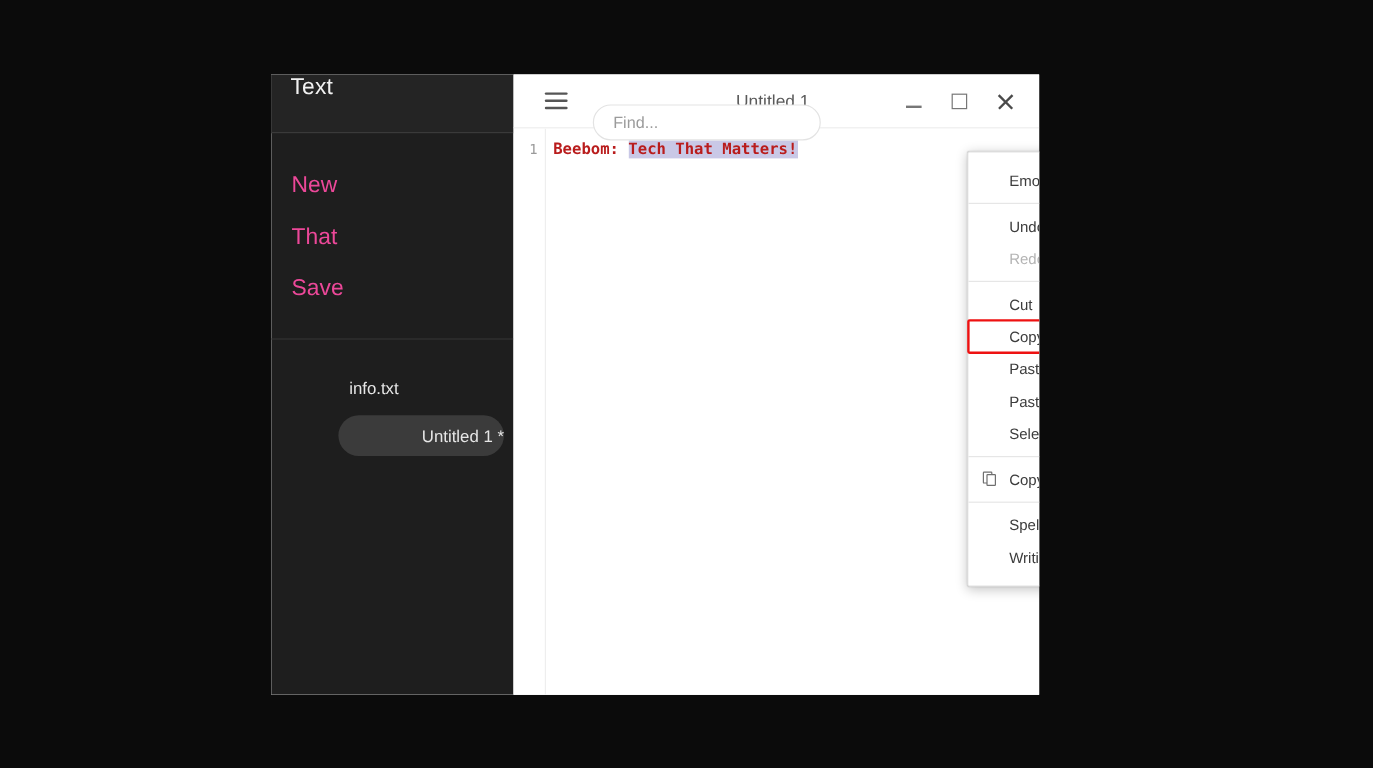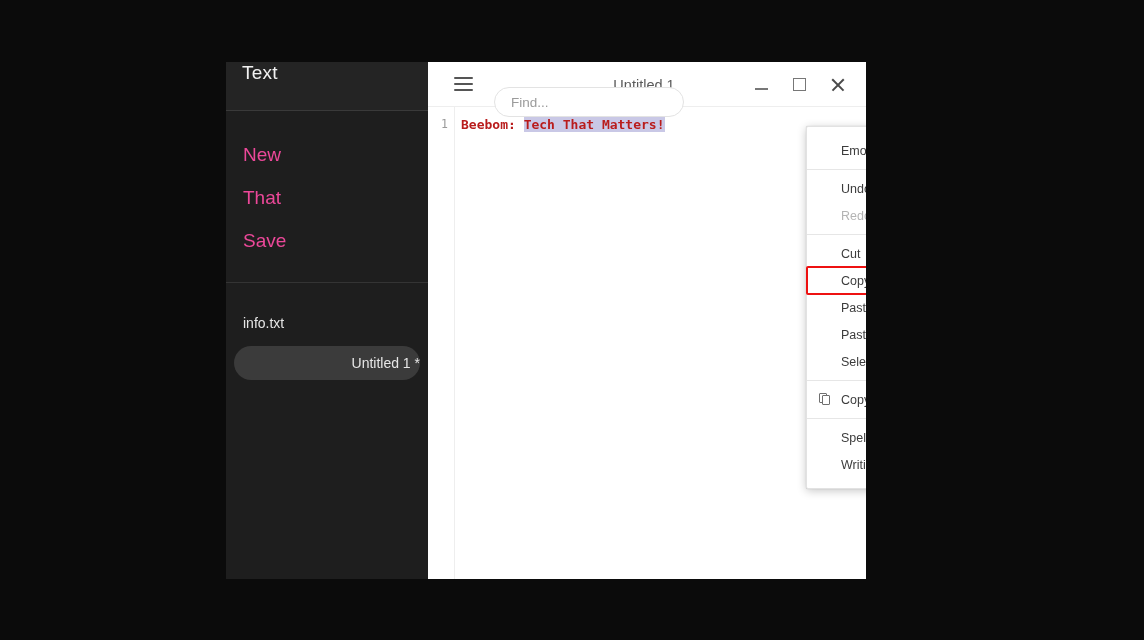--- a/index.html
+++ b/index.html
@@ -63,20 +63,21 @@
 
   .side-action {
     color: #ec4899;
     font-size: 19px;
     padding: 10.5px 0 10.5px 17px;
     cursor: default;
   }
 
   #sidebar-files {
     padding-top: 23px;
+    padding-left: 48px;
   }
 
   .file-item {
     color: #e6e6e6;
     font-size: 14px;
     margin: 0 8px 6px 8px;
     padding: 9px 0 9px 9px;
     border-radius: 20px;
     cursor: default;
   }

